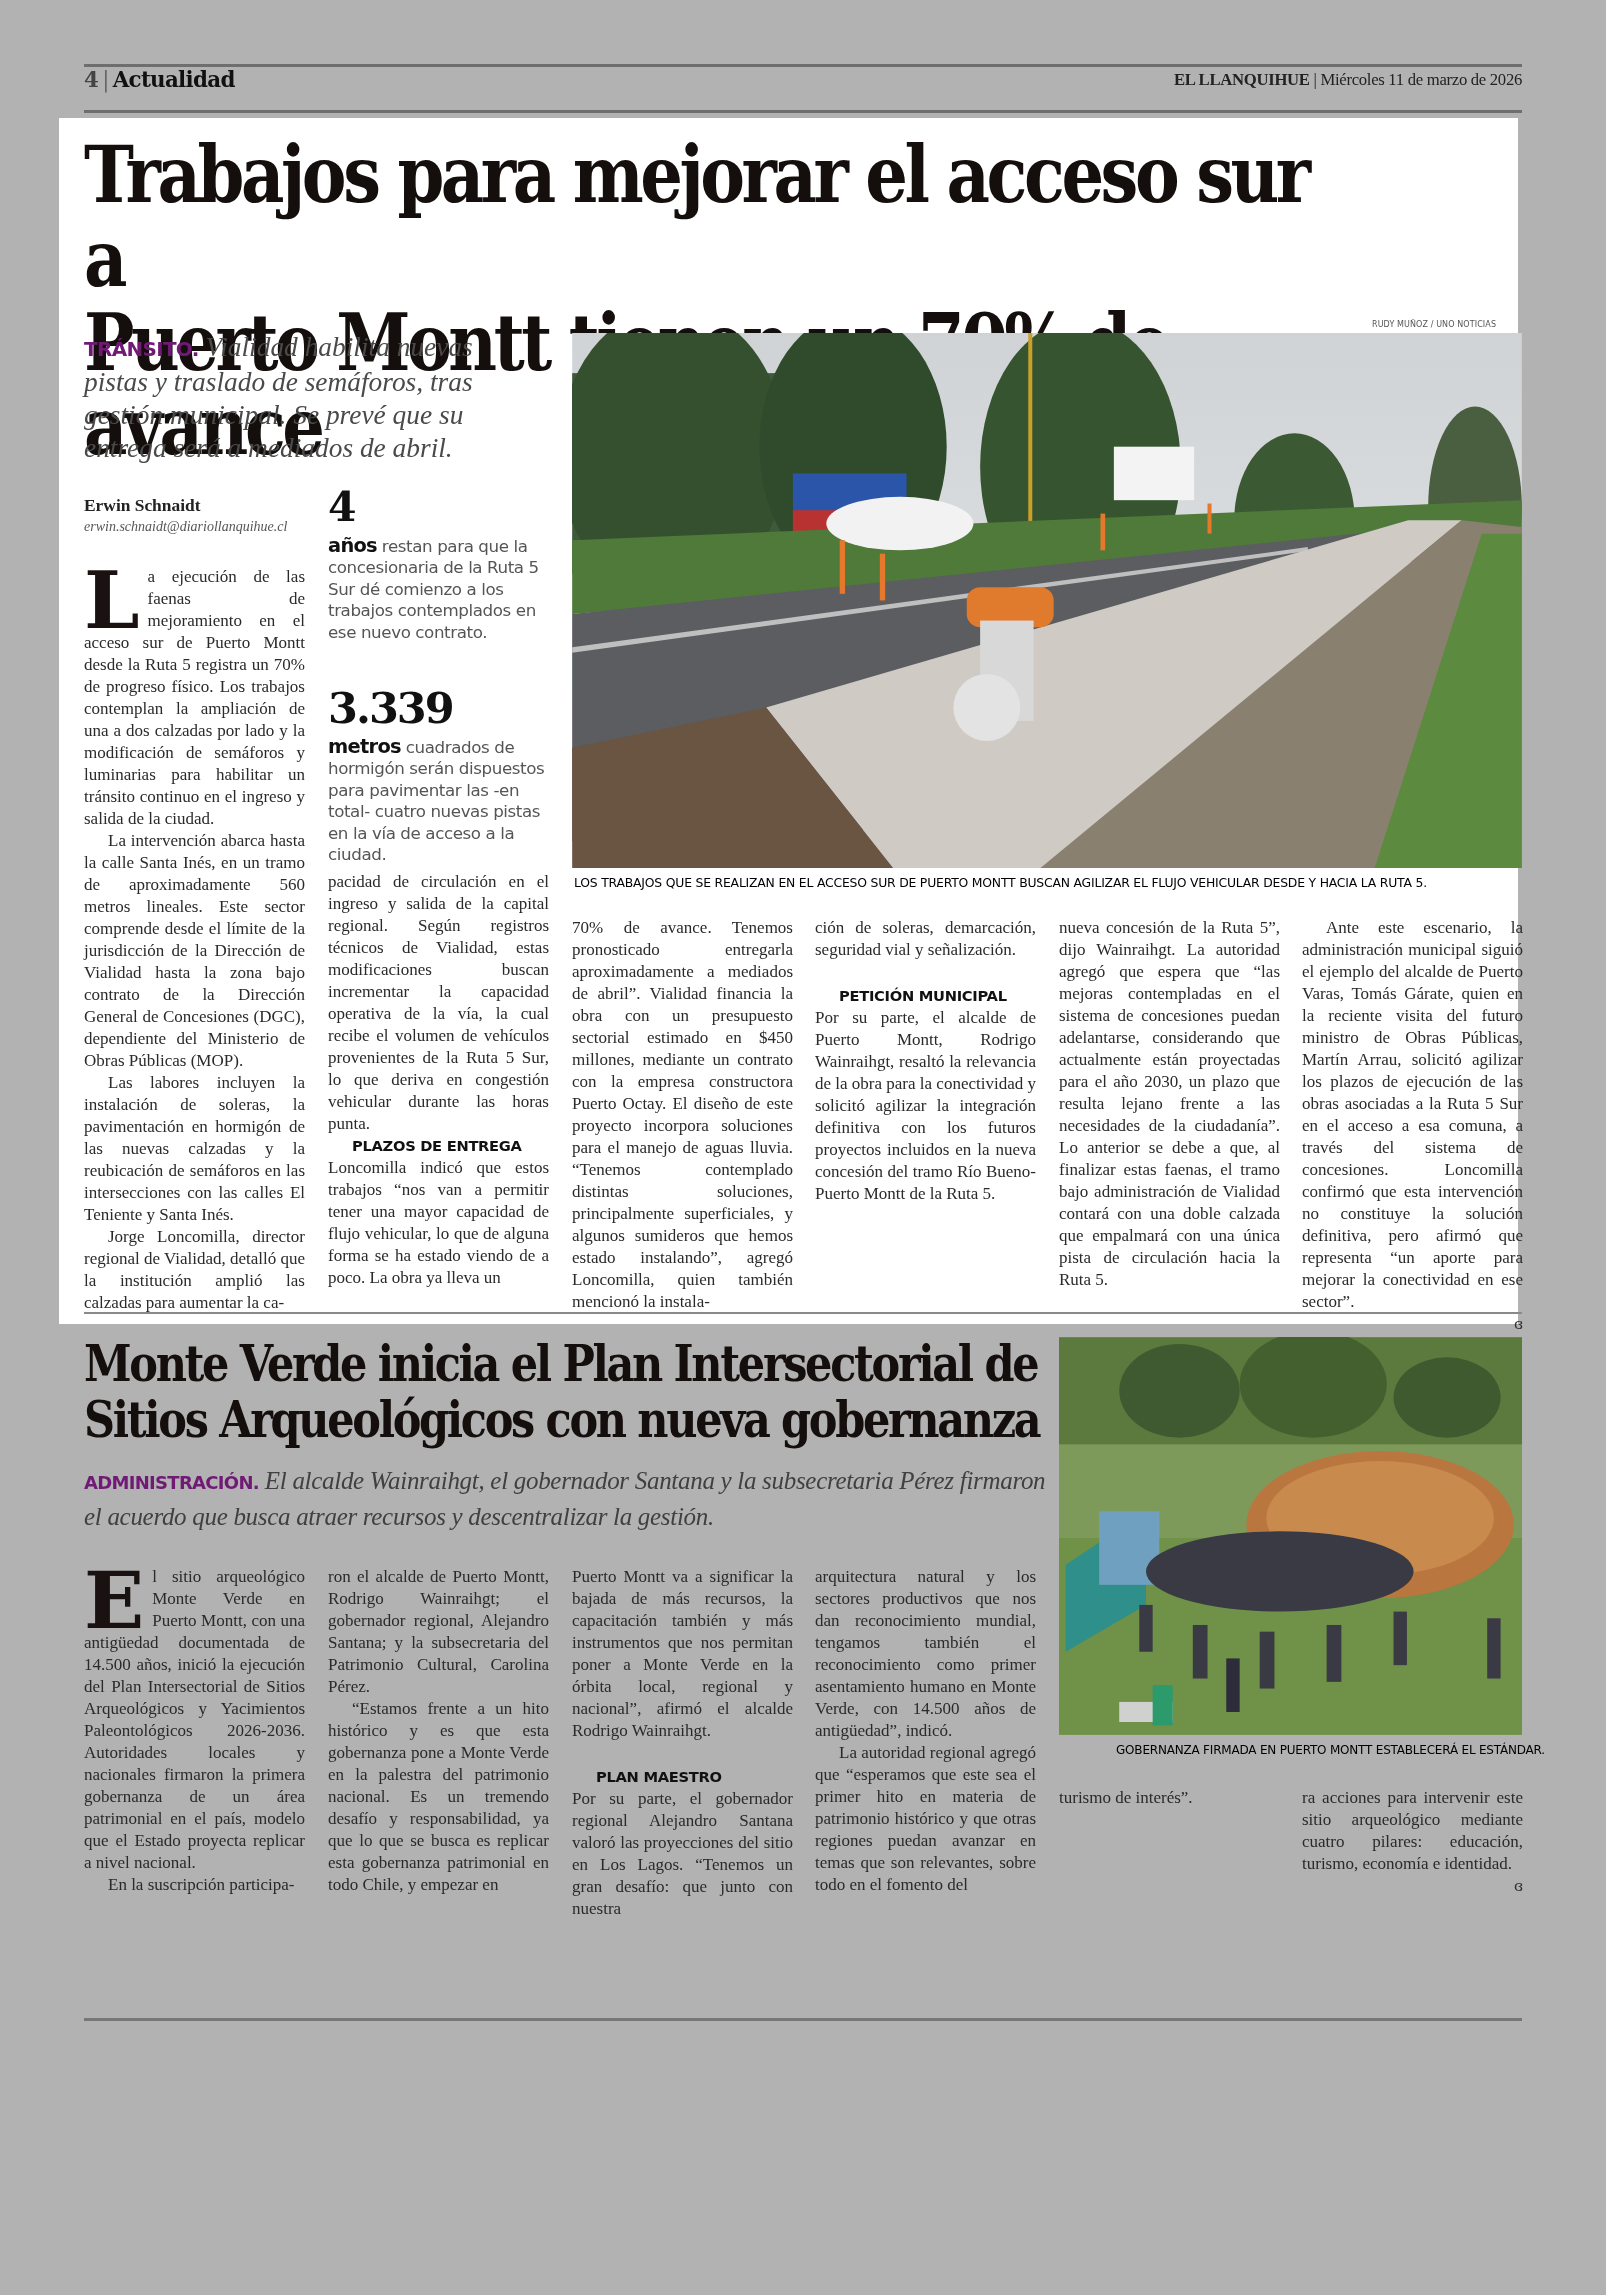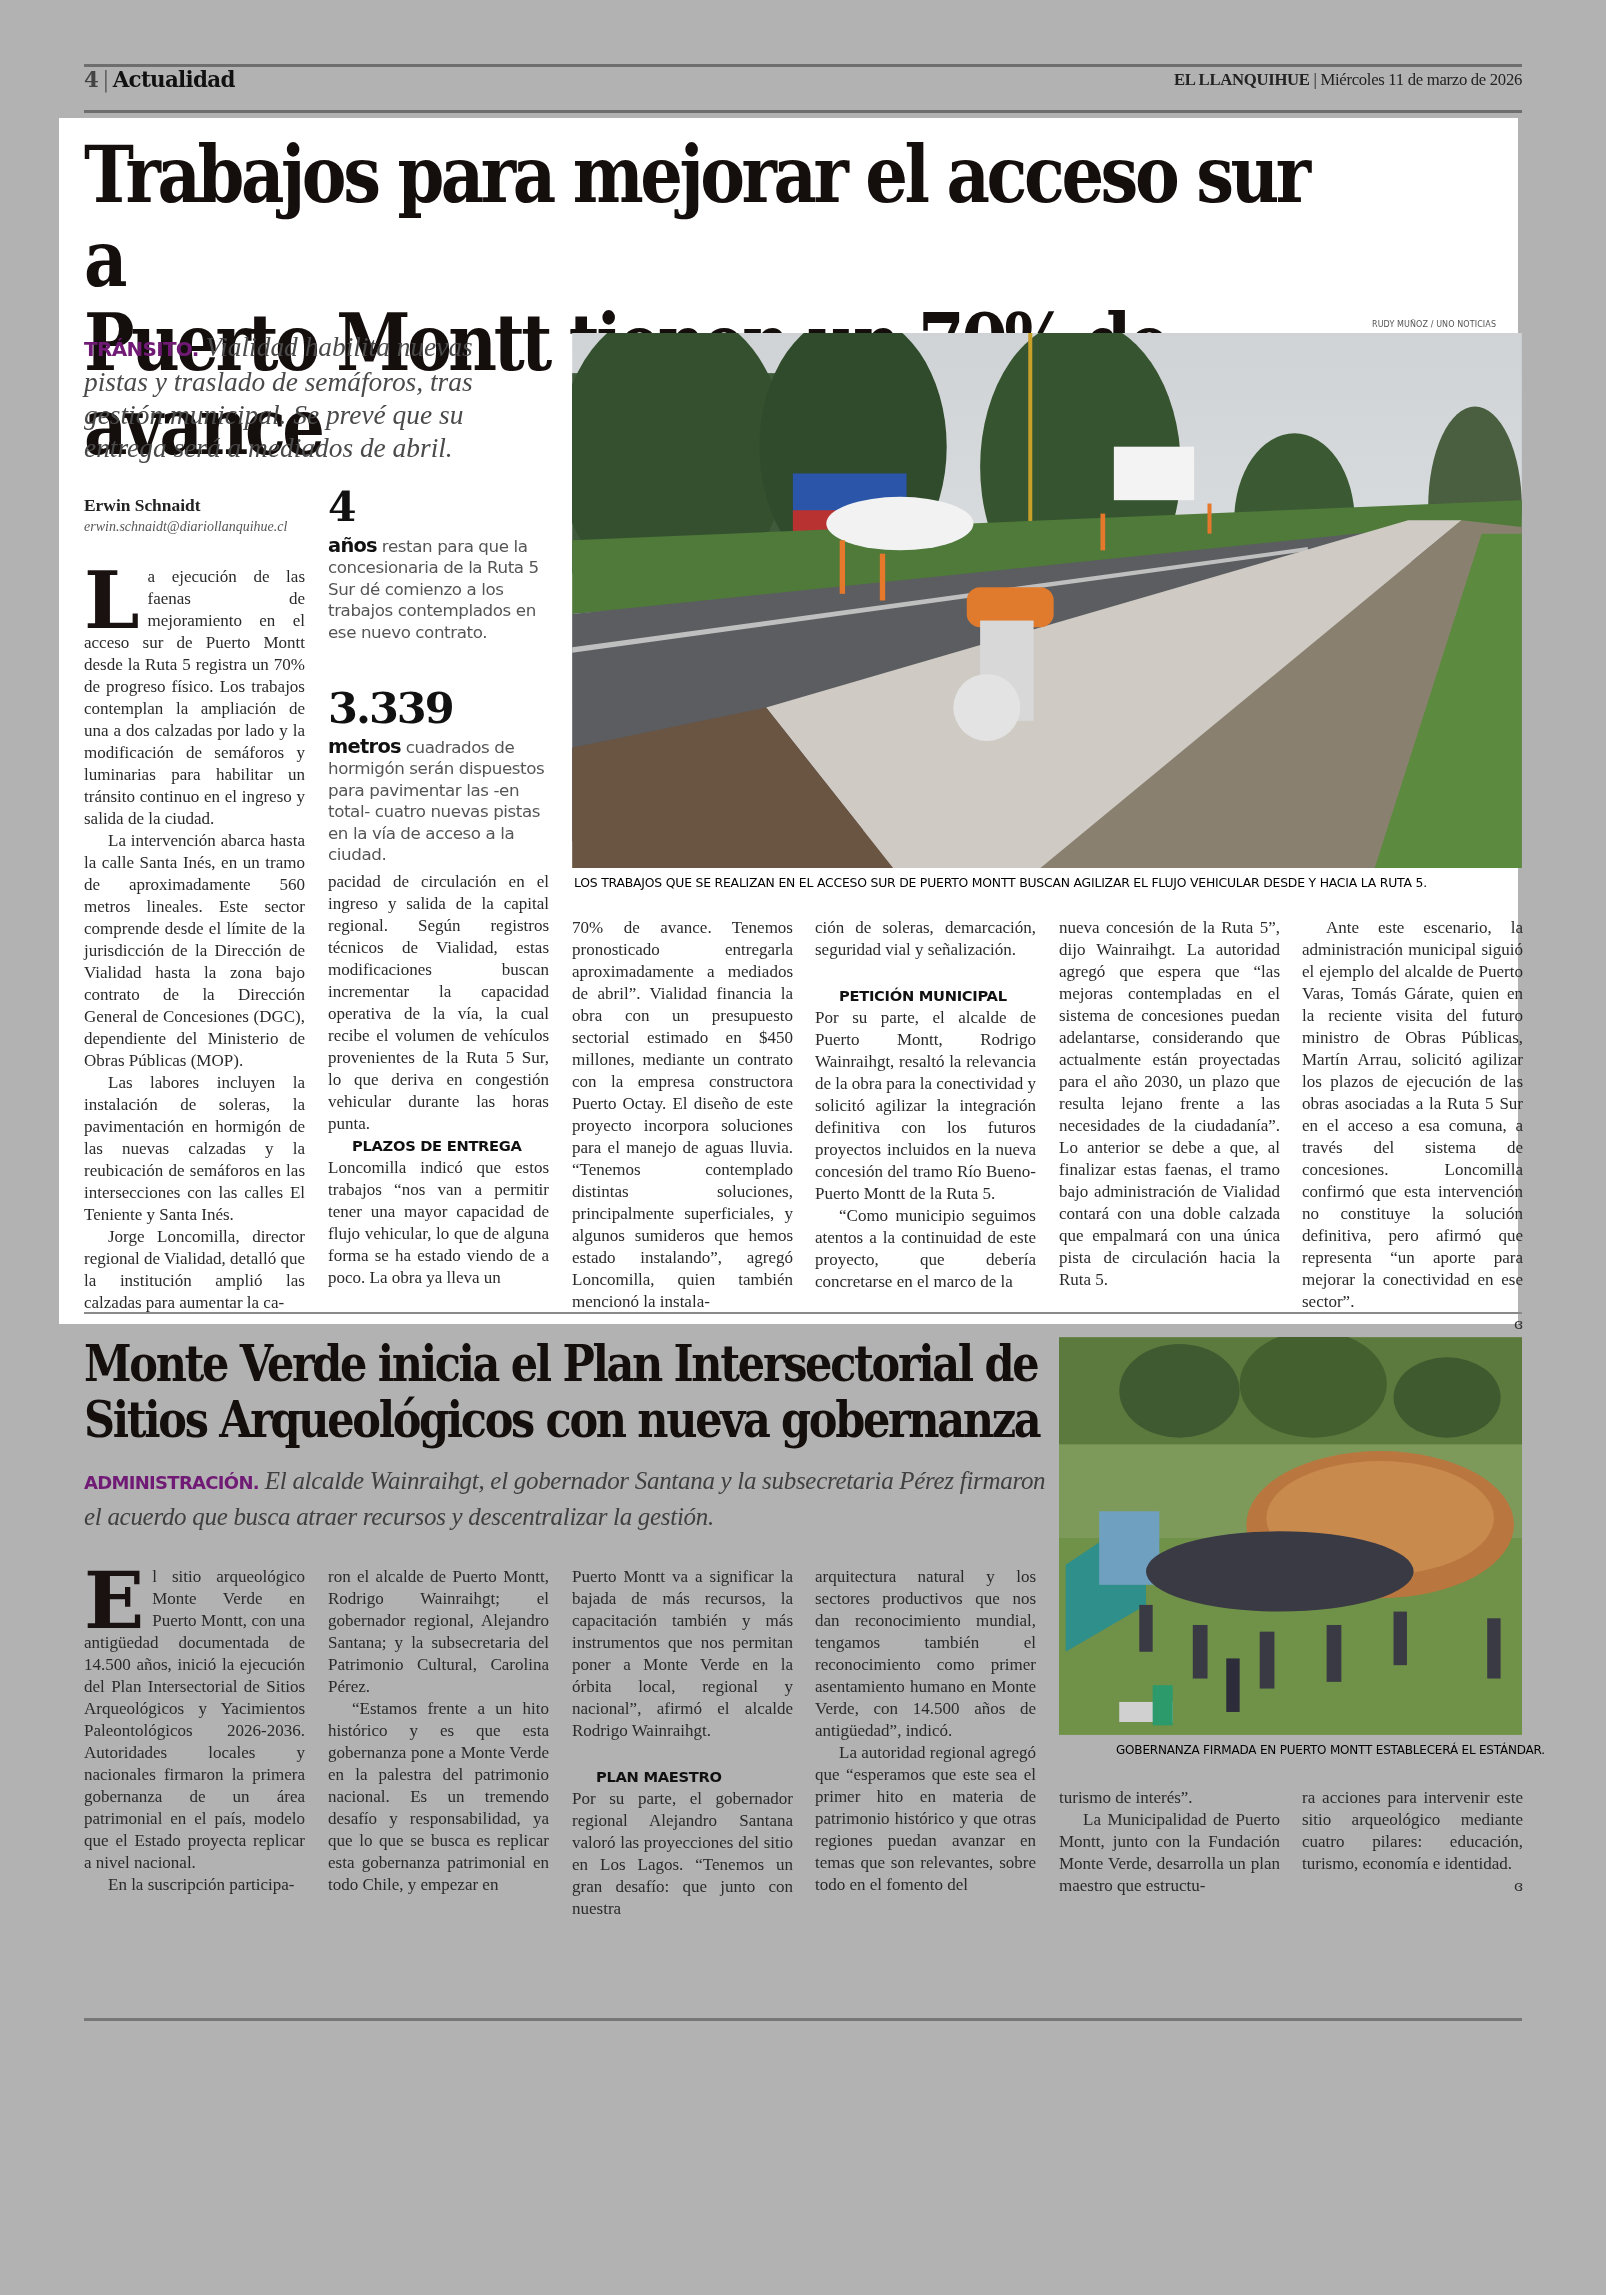--- a/index.html
+++ b/index.html
@@ -121,21 +121,20 @@
   <p class="subhead">PLAZOS DE ENTREGA</p>
   <p class="noind">Loncomilla indicó que estos trabajos “nos van a permitir tener una mayor capacidad de flujo vehicular, lo que de alguna forma se ha estado viendo de a poco. La obra ya lleva un</p>
 </div>
 <div class="col" style="left:572px;top:917px;width:221px;">
   <p class="first">70% de avance. Tenemos pronosticado entregarla aproximadamente a mediados de abril”. Vialidad financia la obra con un presupuesto sectorial estimado en $450 millones, mediante un contrato con la empresa constructora Puerto Octay. El diseño de este proyecto incorpora soluciones para el manejo de aguas lluvia. “Tenemos contemplado distintas soluciones, principalmente superficiales, y algunos sumideros que hemos estado instalando”, agregó Loncomilla, quien también mencionó la instala-</p>
 </div>
 <div class="col" style="left:815px;top:917px;width:221px;">
   <p class="first">ción de soleras, demarcación, seguridad vial y señalización.</p>
   <p class="subhead" style="margin-top:24px;">PETICIÓN MUNICIPAL</p>
   <p class="noind">Por su parte, el alcalde de Puerto Montt, Rodrigo Wainraihgt, resaltó la relevancia de la obra para la conectividad y solicitó agilizar la integración definitiva con los futuros proyectos incluidos en la nueva concesión del tramo Río Bueno-Puerto Montt de la Ruta 5.</p>
-  <p>“Como municipio seguimos atentos a la continuidad de este proyecto, que debería concretarse en el marco de la</p>
 </div>
 <div class="col" style="left:1059px;top:917px;width:221px;">
   <p class="first">nueva concesión de la Ruta 5”, dijo Wainraihgt. La autoridad agregó que espera que “las mejoras contempladas en el sistema de concesiones puedan adelantarse, considerando que actualmente están proyectadas para el año 2030, un plazo que resulta lejano frente a las necesidades de la ciudadanía”. Lo anterior se debe a que, al finalizar estas faenas, el tramo bajo administración de Vialidad contará con una doble calzada que empalmará con una única pista de circulación hacia la Ruta 5.</p>
 </div>
 <div class="col" style="left:1302px;top:917px;width:221px;">
   <p>Ante este escenario, la administración municipal siguió el ejemplo del alcalde de Puerto Varas, Tomás Gárate, quien en la reciente visita del futuro ministro de Obras Públicas, Martín Arrau, solicitó agilizar los plazos de ejecución de las obras asociadas a la Ruta 5 Sur en el acceso a esa comuna, a través del sistema de concesiones. Loncomilla confirmó que esta intervención no constituye la solución definitiva, pero afirmó que representa “un aporte para mejorar la conectividad en ese sector”.</p>
   <span class="endmark">ɞ</span>
 </div>
 
 <div class="abs" style="left:84px;top:1312px;width:1438px;height:2px;background:#8a8a8a;"></div>
@@ -189,21 +188,20 @@
   <p class="first">Puerto Montt va a significar la bajada de más recursos, la capacitación también y más instrumentos que nos permitan poner a Monte Verde en la órbita local, regional y nacional”, afirmó el alcalde Rodrigo Wainraihgt.</p>
   <p class="subhead" style="margin-top:24px;">PLAN MAESTRO</p>
   <p class="noind">Por su parte, el gobernador regional Alejandro Santana valoró las proyecciones del sitio en Los Lagos. “Tenemos un gran desafío: que junto con nuestra</p>
 </div>
 <div class="col" style="left:815px;top:1566px;width:221px;">
   <p class="first">arquitectura natural y los sectores productivos que nos dan reconocimiento mundial, tengamos también el reconocimiento como primer asentamiento humano en Monte Verde, con 14.500 años de antigüedad”, indicó.</p>
   <p>La autoridad regional agregó que “esperamos que este sea el primer hito en materia de patrimonio histórico y que otras regiones puedan avanzar en temas que son relevantes, sobre todo en el fomento del</p>
 </div>
 <div class="col" style="left:1059px;top:1787px;width:221px;">
   <p class="first">turismo de interés”.</p>
-  <p>La Municipalidad de Puerto Montt, junto con la Fundación Monte Verde, desarrolla un plan maestro que estructu-</p>
 </div>
 <div class="col" style="left:1302px;top:1787px;width:221px;">
   <p class="first">ra acciones para intervenir este sitio arqueológico mediante cuatro pilares: educación, turismo, economía e identidad.</p>
   <span class="endmark">ɞ</span>
 </div>
 
 <div class="abs" style="left:84px;top:2018px;width:1438px;height:2.7px;background:#777;"></div>
 
 
 </body></html>

